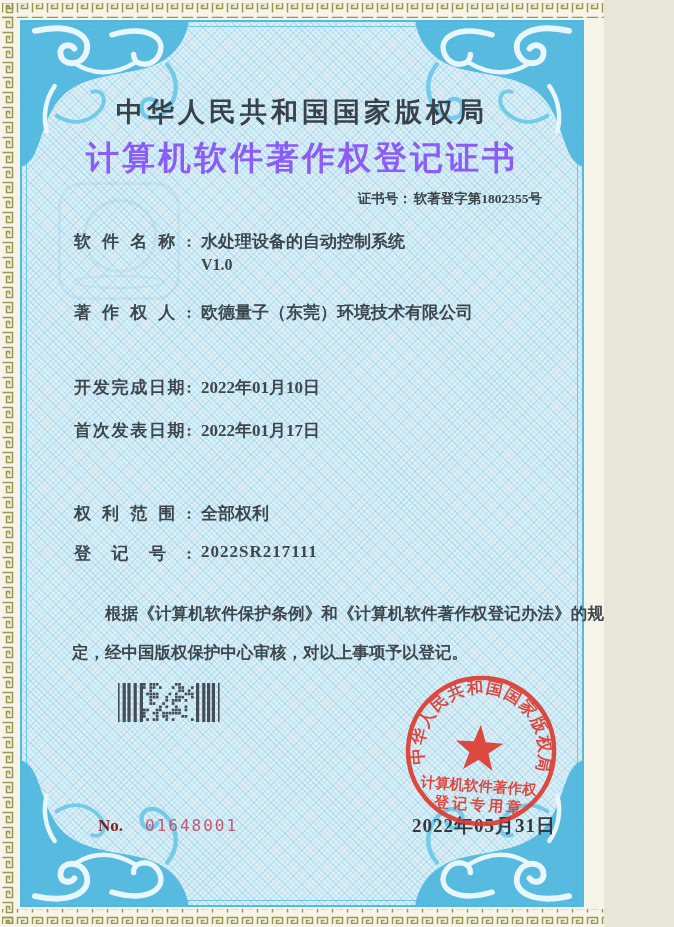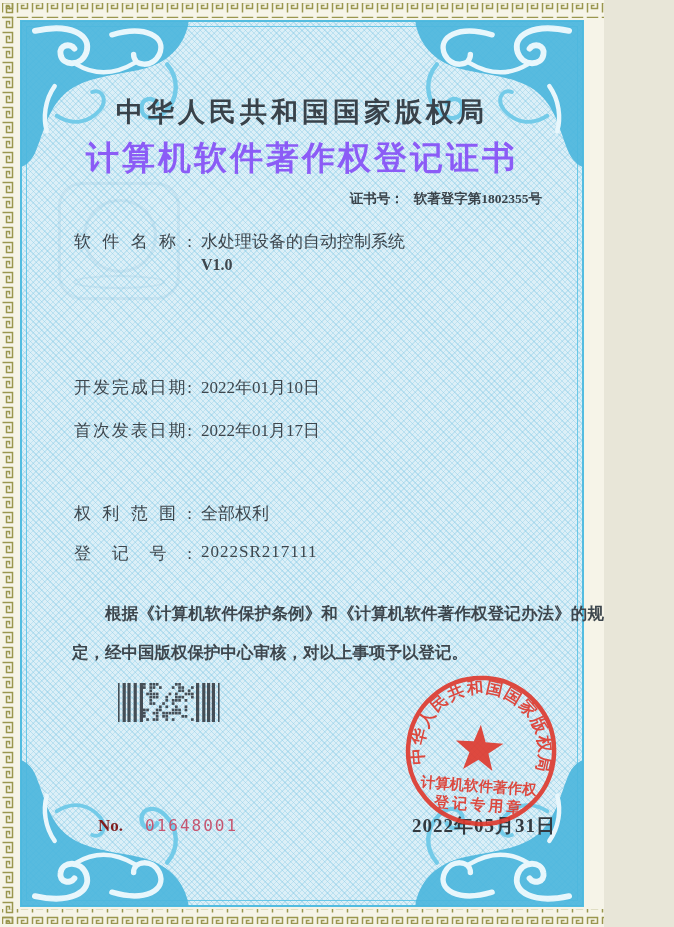--- a/index.html
+++ b/index.html
@@ -41,25 +41,25 @@
   }
   .cert-title{
     position:absolute;left:0;right:0;top:136px;text-align:center;
     font-size:33px;font-weight:700;letter-spacing:3px;color:#8b5cf6;
     white-space:nowrap;
   }
   .cert-no{
     position:absolute;right:62px;top:190px;
     font-size:13.5px;font-weight:700;color:#3a434a;white-space:nowrap;
   }
-  .cert-no .cn-val{margin-left:10px;text-align:right;}
+  .cert-no .cn-val{margin-left:2px;text-align:right;}
 
   .row{
     position:absolute;left:74px;white-space:nowrap;
-    font-size:17px;font-weight:400;color:#3d464d;
+    font-size:17px;font-weight:700;color:#3d464d;
   }
   .row .lbl{
     display:inline-block;width:118px;
     text-align:justify;text-align-last:justify;text-justify:inter-character;
     vertical-align:top;
   }
   .row .val{margin-left:9px;}
   .row2{
     position:absolute;font-size:16px;font-weight:600;color:#3d464d;white-space:nowrap;
   }
@@ -150,20 +150,23 @@
 
   <div class="cert-no">
     <span class="cn-lbl">证书号：</span><span class="cn-val">软著登字第1802355号</span>
   </div>
 
   <div class="row" style="top:230px">
     <span class="lbl">软件名称:</span><span class="val">水处理设备的自动控制系统</span>
   </div>
   <div class="row2" style="top:256px;left:201px">V1.0</div>
 
+  <div class="row" style="top:301px">
+    <span class="lbl">著作权人:</span><span class="val">欧德量子（东莞）环境技术有限公司</span>
+  </div>
 
   <div class="row" style="top:376px">
     <span class="lbl">开发完成日期:</span><span class="val">2022年01月10日</span>
   </div>
 
   <div class="row" style="top:419px">
     <span class="lbl">首次发表日期:</span><span class="val">2022年01月17日</span>
   </div>
 
 

